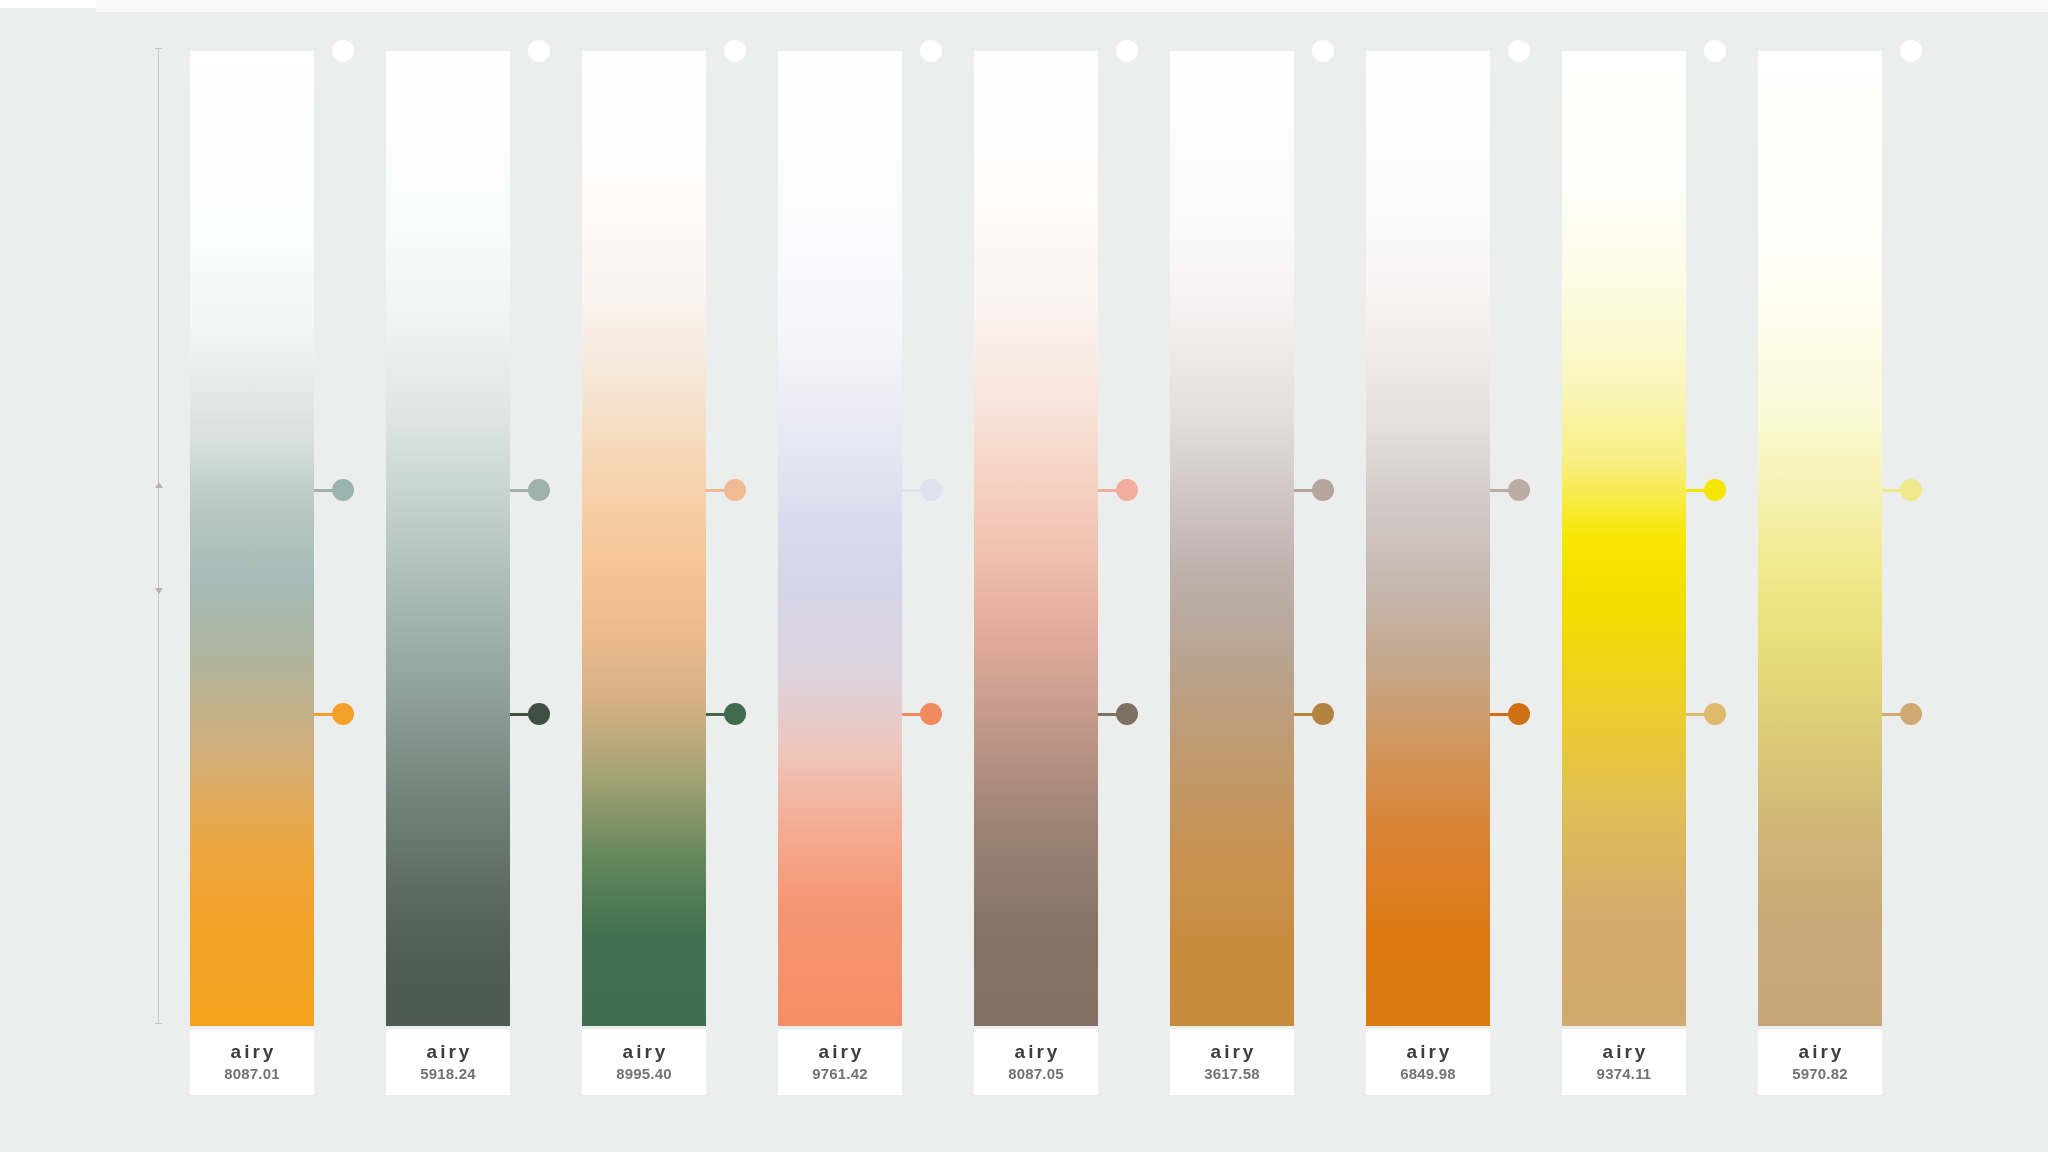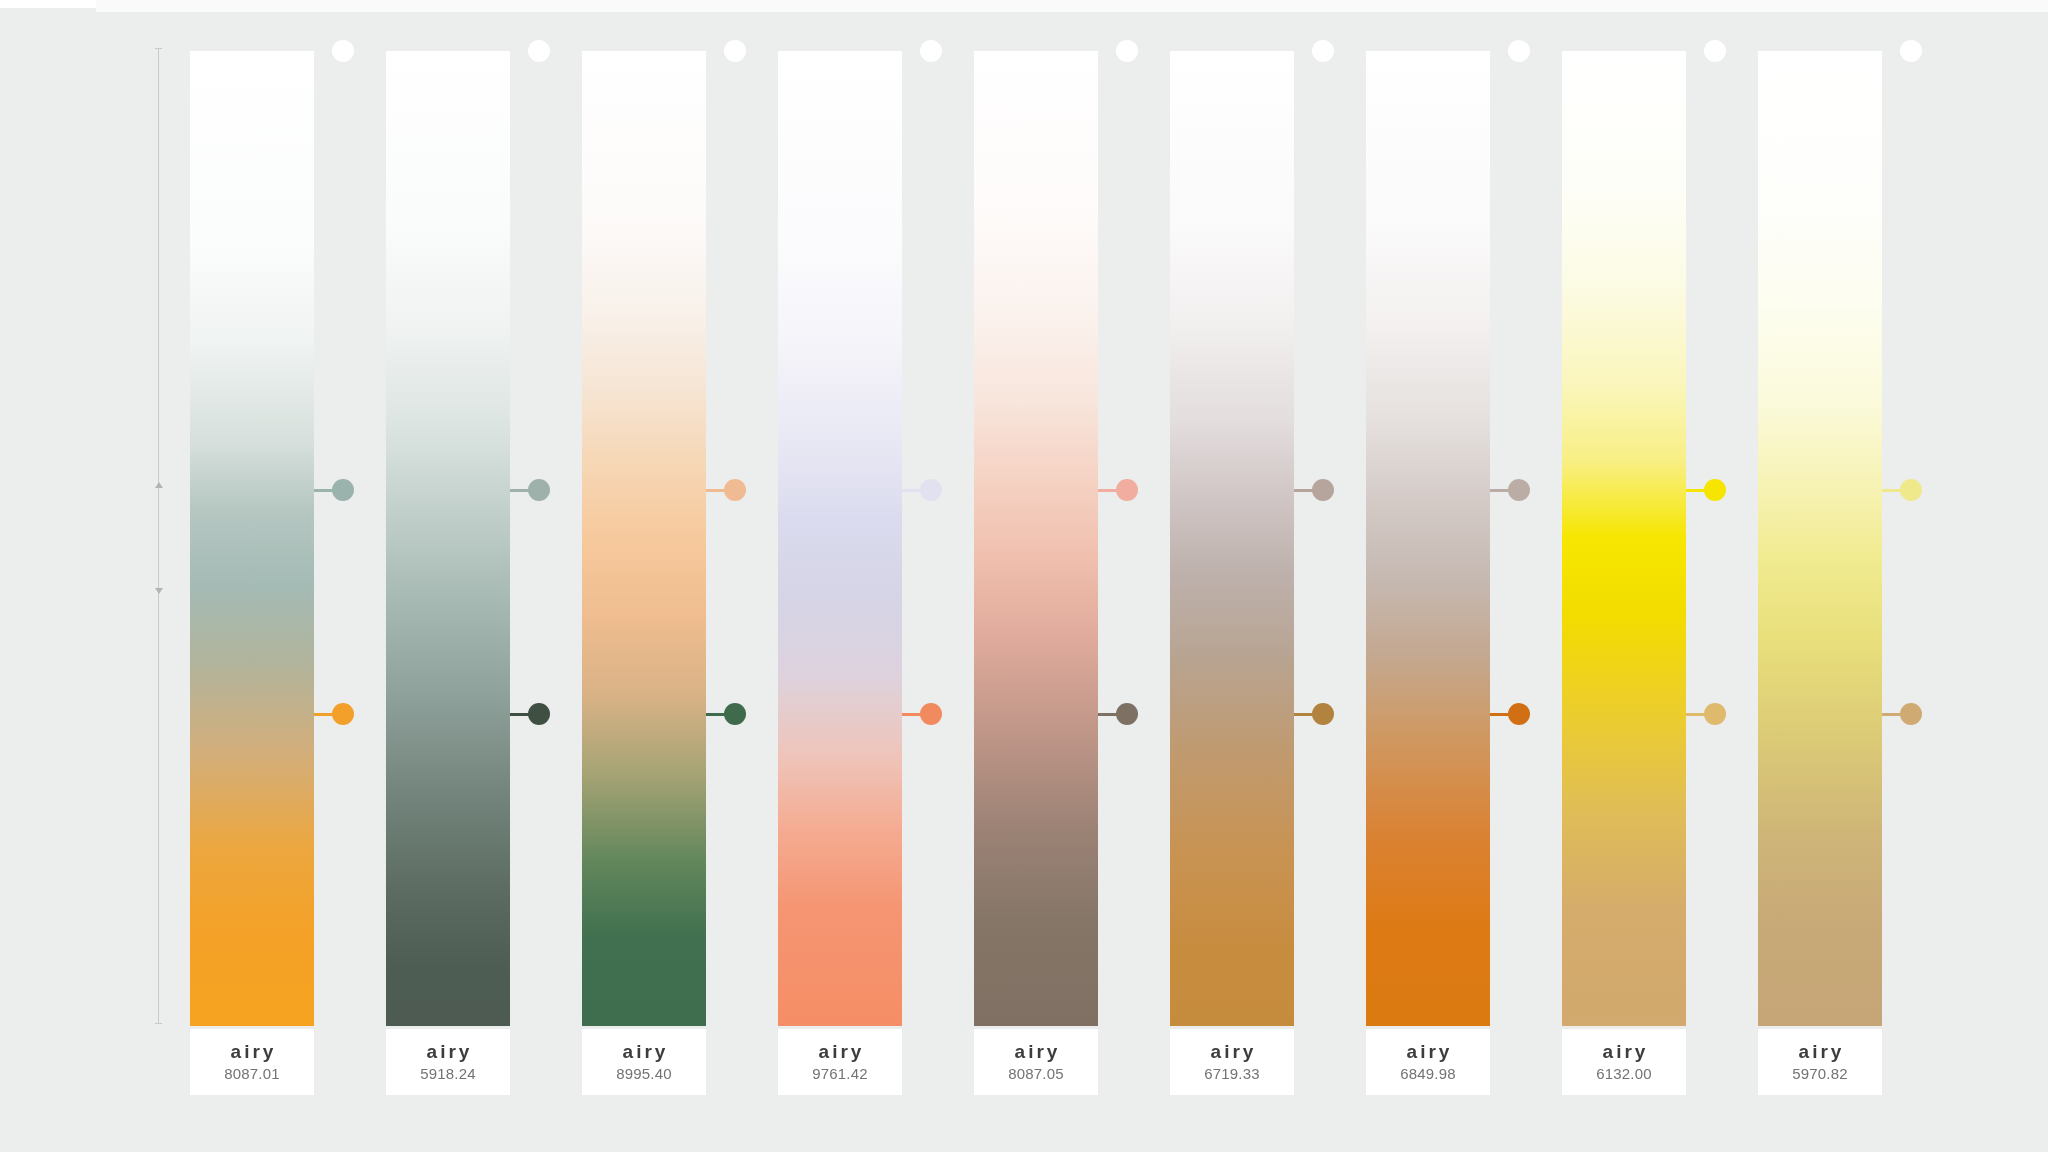--- a/index.html
+++ b/index.html
@@ -141,21 +141,21 @@
   .label-name {
     font-size: 19px;
     font-weight: 700;
     letter-spacing: 3px;
     color: #3d3d3d;
     line-height: 1.05;
     padding-left: 3px;
   }
   .label-code {
     font-size: 15px;
-    font-weight: 400;
+    font-weight: 700;
     letter-spacing: 0.2px;
     color: #737373;
     line-height: 1.4;
     margin-top: 2px;
   }
 
   
   .marker {
     position: absolute;
     left: 124px;
@@ -295,21 +295,21 @@
         <div class="marker" style="top: 427.75px;">
           <div class="stem" style="background: rgb(181, 165, 157);"></div>
           <div class="dot" style="background: rgb(181, 165, 157);"></div>
         </div>
         <div class="marker" style="top: 652px;">
           <div class="stem" style="background: rgb(178, 130, 63);"></div>
           <div class="dot" style="background: rgb(178, 130, 63);"></div>
         </div>
         <div class="label-card">
           <div class="label-name">airy</div>
-          <div class="label-code">6719.33</div>
+          <div class="label-code">3617.58</div>
         </div>
       </div>
       <div class="column" style="left: 1176px;">
         <div class="swatch" style="background: linear-gradient(rgb(255, 255, 255) 0%, rgb(251, 250, 250) 18%, rgb(243, 240, 239) 28%, rgb(229, 224, 222) 38%, rgb(212, 203, 199) 46%, rgb(198, 185, 178) 54%, rgb(196, 168, 144) 62%, rgb(207, 153, 99) 70%, rgb(218, 131, 53) 80%, rgb(221, 122, 20) 90%, rgb(220, 122, 18) 100%);"></div>
         <div class="marker top" style="top: -11px;">
           <div class="dot"></div>
         </div>
         <div class="marker" style="top: 427.75px;">
           <div class="stem" style="background: rgb(187, 172, 166);"></div>
           <div class="dot" style="background: rgb(187, 172, 166);"></div>
@@ -331,21 +331,21 @@
         <div class="marker" style="top: 427.75px;">
           <div class="stem" style="background: rgb(245, 229, 0);"></div>
           <div class="dot" style="background: rgb(245, 229, 0);"></div>
         </div>
         <div class="marker" style="top: 652px;">
           <div class="stem" style="background: rgb(223, 186, 108);"></div>
           <div class="dot" style="background: rgb(223, 186, 108);"></div>
         </div>
         <div class="label-card">
           <div class="label-name">airy</div>
-          <div class="label-code">6132.00</div>
+          <div class="label-code">9374.11</div>
         </div>
       </div>
       <div class="column" style="left: 1568px;">
         <div class="swatch" style="background: linear-gradient(rgb(255, 255, 255) 0%, rgb(254, 254, 251) 16%, rgb(253, 253, 240) 26%, rgb(251, 250, 219) 36%, rgb(247, 243, 183) 44%, rgb(241, 235, 145) 52%, rgb(233, 224, 124) 60%, rgb(220, 203, 118) 70%, rgb(207, 182, 120) 80%, rgb(199, 168, 119) 90%, rgb(198, 166, 118) 100%);"></div>
         <div class="marker top" style="top: -11px;">
           <div class="dot"></div>
         </div>
         <div class="marker" style="top: 427.75px;">
           <div class="stem" style="background: rgb(239, 233, 140);"></div>
           <div class="dot" style="background: rgb(239, 233, 140);"></div>

